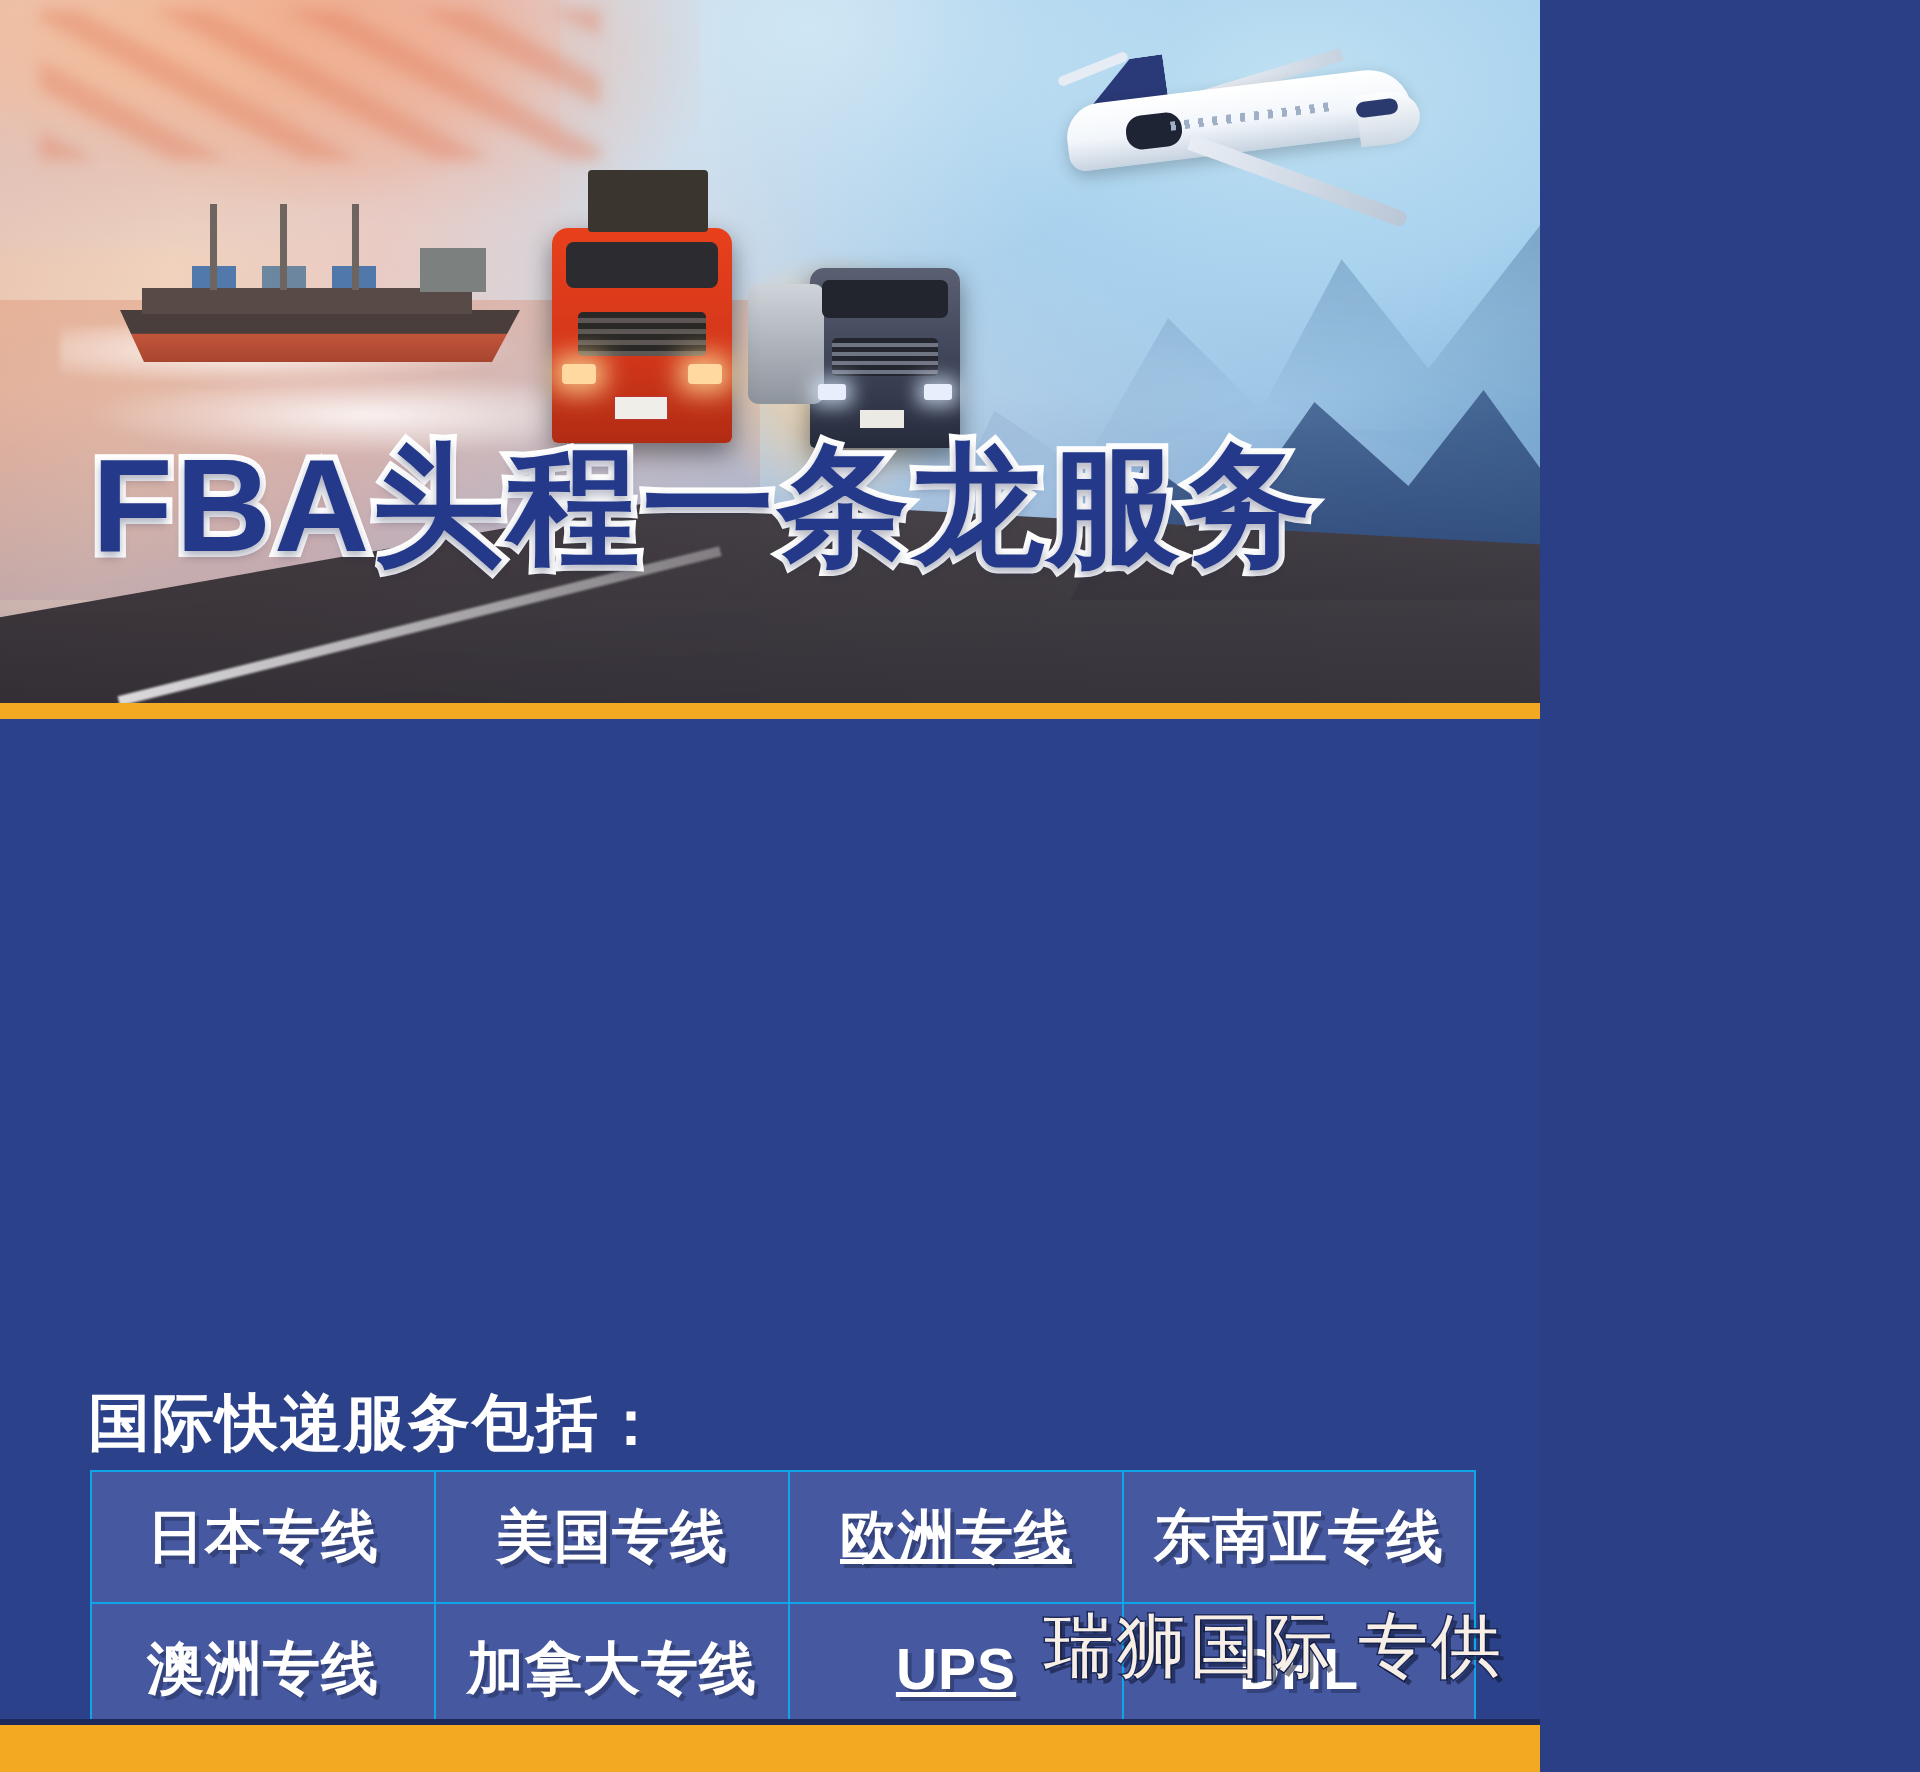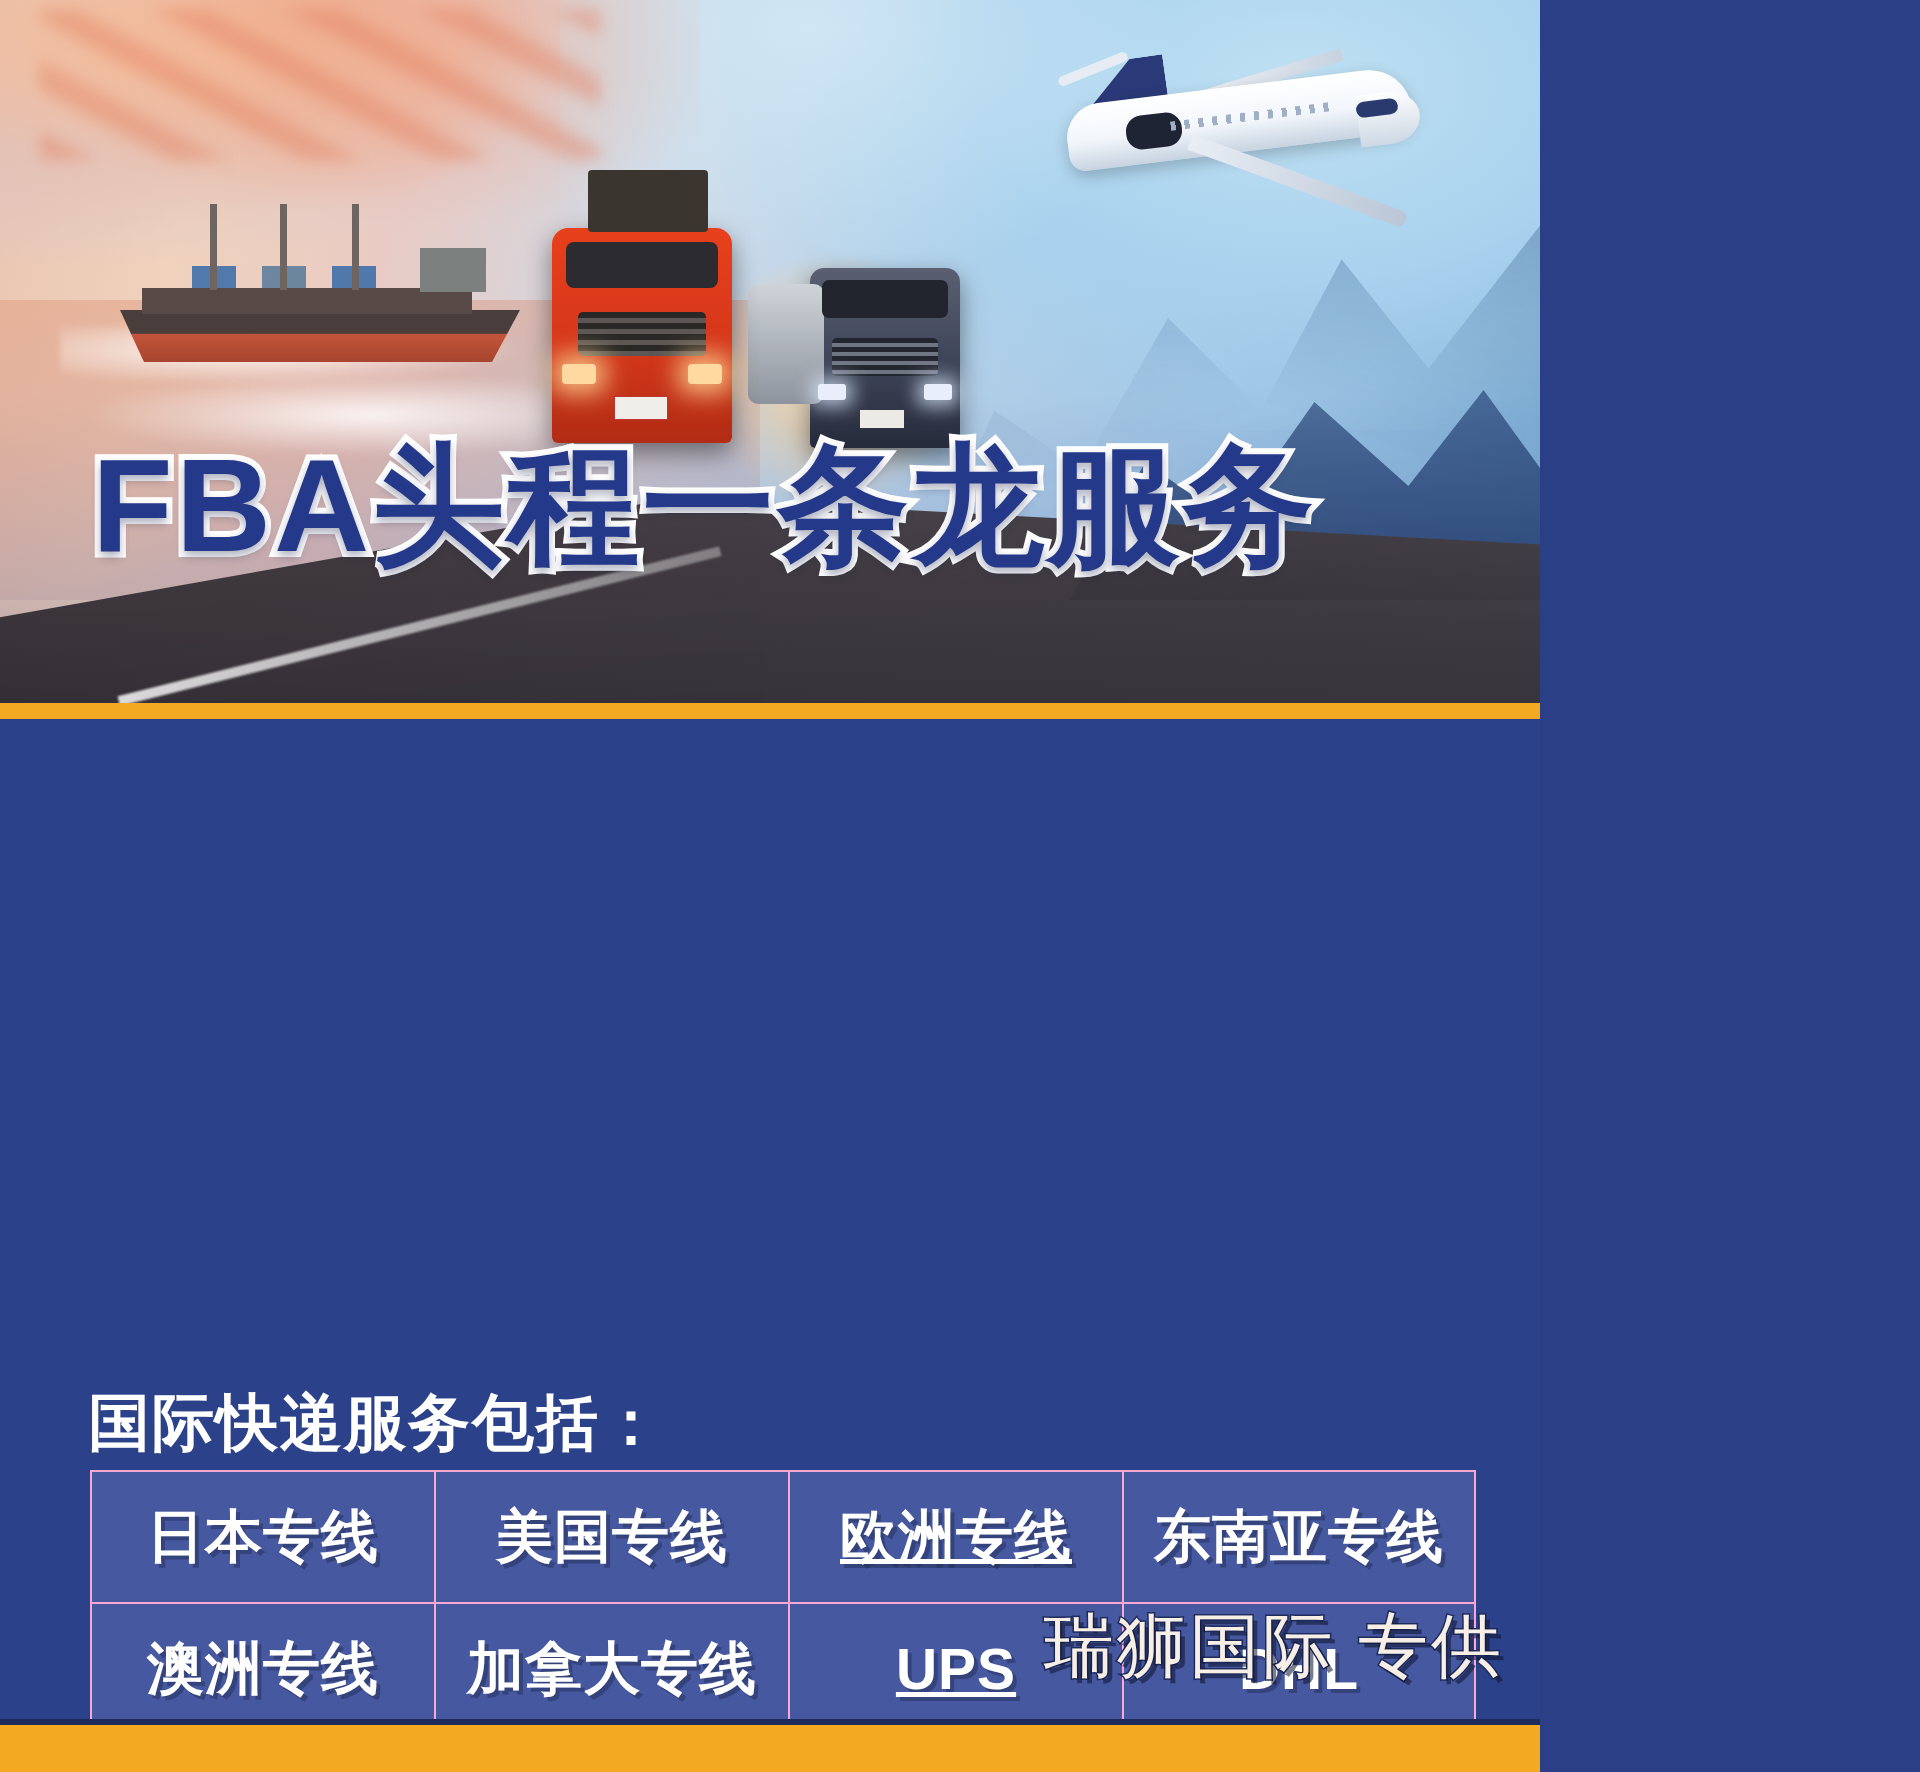--- a/index.html
+++ b/index.html
@@ -238,21 +238,21 @@
 
   
   .svc-table{
     position:absolute; left:90px; top:751px;
     width:1368px;
     border-collapse:collapse;
     table-layout:fixed;
   }
   .svc-table td{
     background:#46589f;
-    border:2px solid #f9a8d4;
+    border:2px solid #0ea5e9;
     height:128px;
     text-align:center;
     vertical-align:middle;
     color:#ffffff;
     font-size:57px;
     font-weight:bold;
     letter-spacing:1px;
     text-shadow:4px 4px 0 rgba(20,28,60,.35);
     white-space:nowrap;
   }

